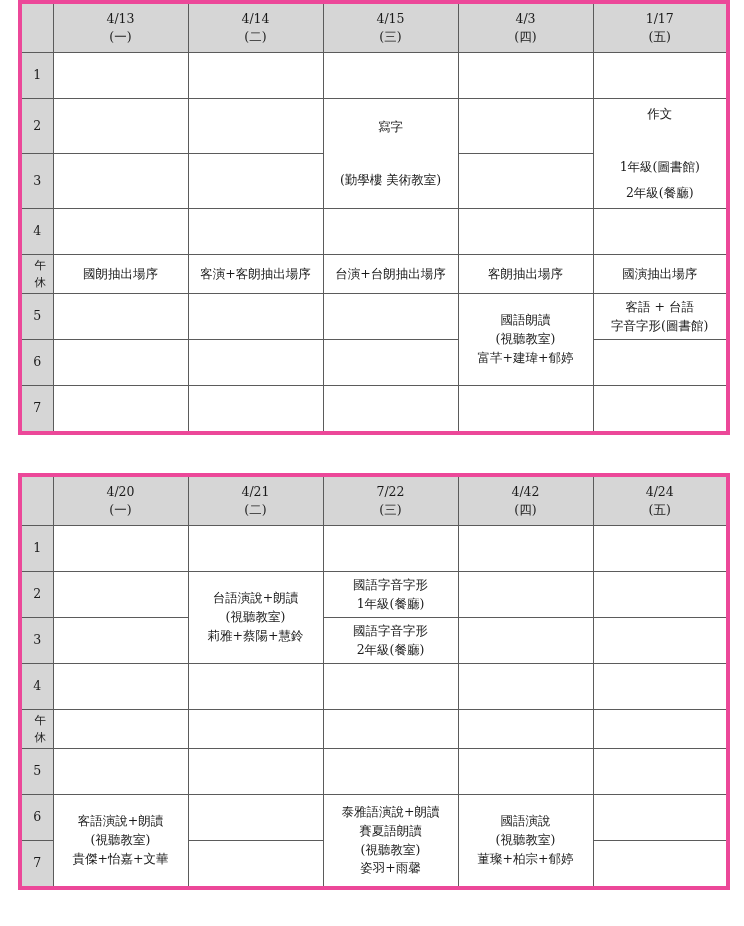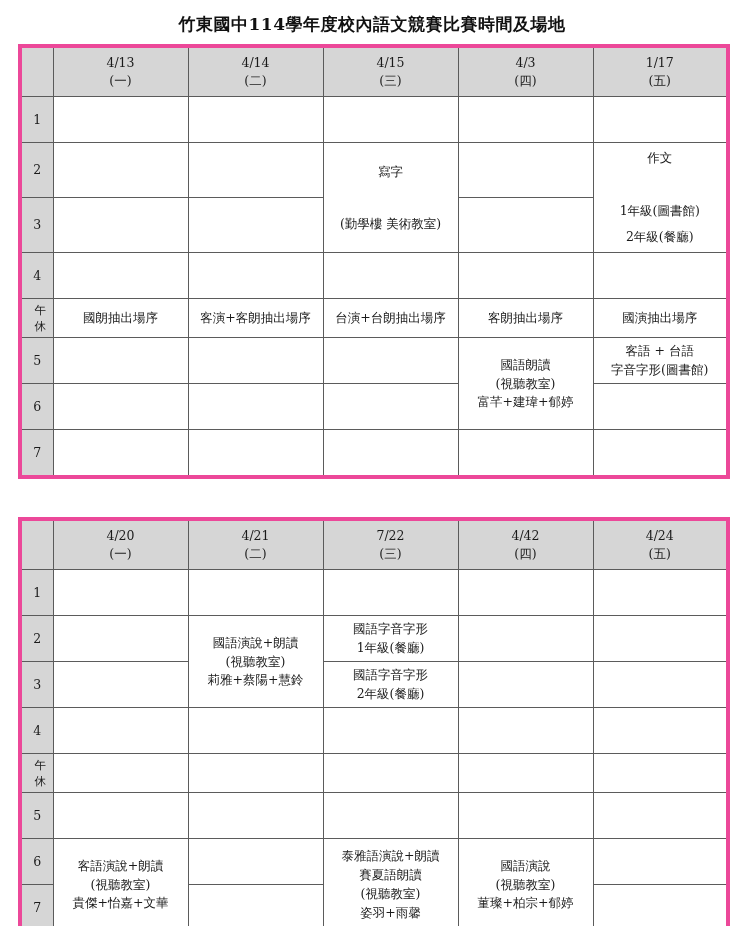--- a/index.html
+++ b/index.html
@@ -93,21 +93,20 @@
     height: 38px;
   }
   .hdr-date { display: block; }
   .hdr-day { display: block; }
 </style>
 </head>
 <body>
 
 <div class="page">
 
-  <div class="doc-title">竹東國中114學年度校內語文競賽比賽時間及場地</div>
 
   <div class="sched-wrap">
     <table class="sched">
       <colgroup>
         <col class="c-rowlabel">
         <col class="c-day">
           <col class="c-day">
           <col class="c-day">
           <col class="c-day">
           <col class="c-day">
@@ -268,21 +267,21 @@
           <td></td>
           <td></td>
           <td></td>
           <td></td>
         </tr>
 
         <tr class="r-normal">
           <td class="rowlab">2</td>
           <td></td>
           <td rowspan="2">
-            <span class="cell-lines">國語演說+朗讀
+            <span class="cell-lines">台語演說+朗讀
 (視聽教室)
 莉雅+蔡陽+慧鈴</span>
           </td>
           <td>
             <span class="cell-lines">國語字音字形
 1年級(餐廳)</span>
           </td>
           <td></td>
           <td></td>
         </tr>

